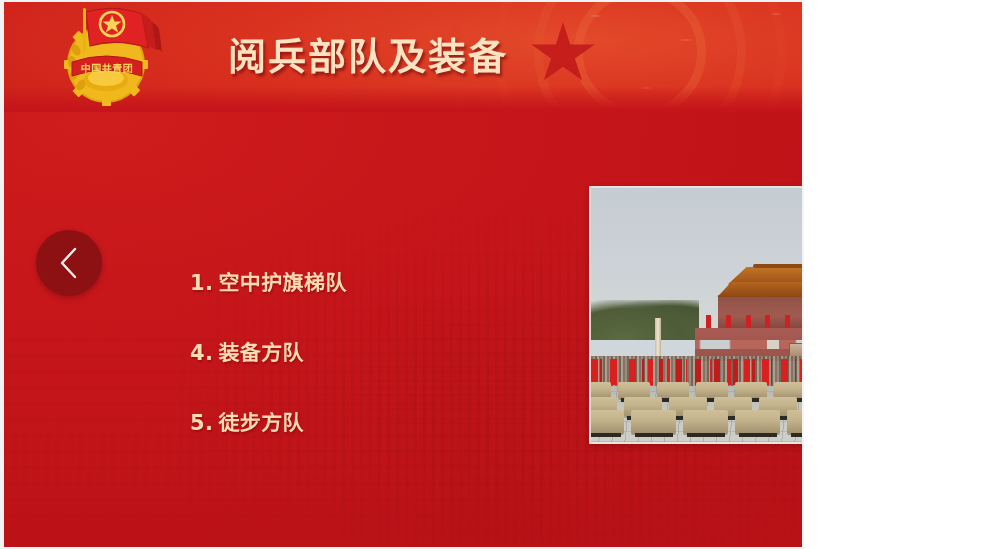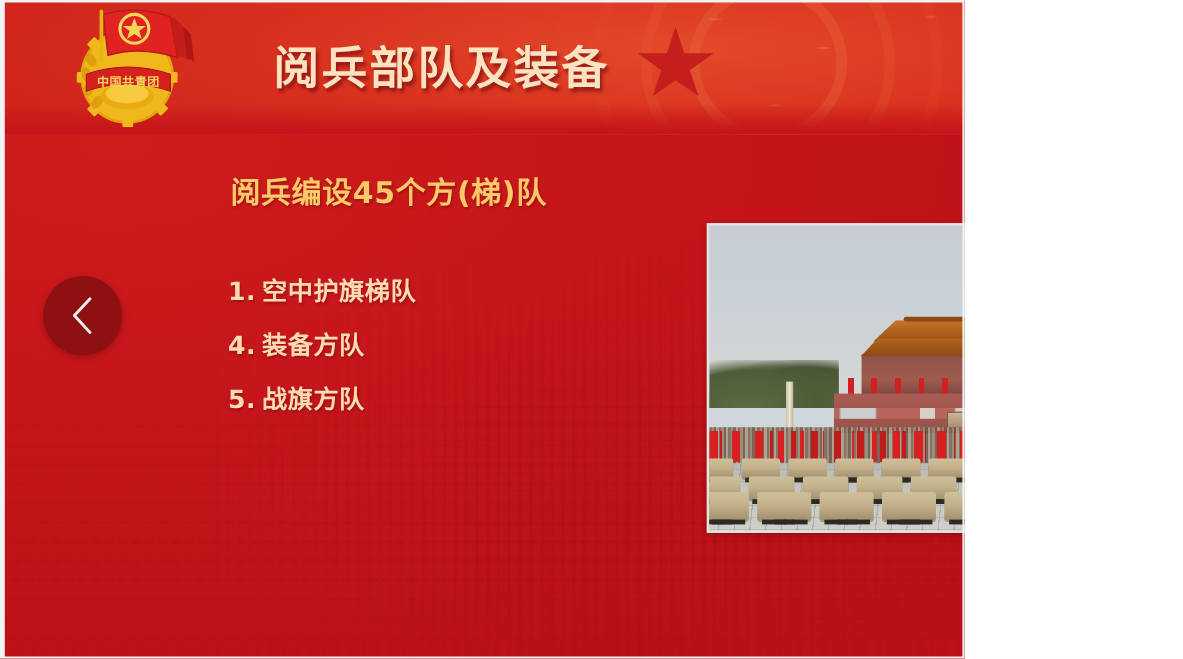--- a/index.html
+++ b/index.html
@@ -132,20 +132,21 @@
     text-shadow:1px 2px 2px rgba(110,8,10,.45);
     font-family:"DejaVu Sans","Liberation Sans",sans-serif;
   }
 
   .list{ position:absolute; left:190px; top:226px; z-index:10; list-style:none; }
   .list li{
     font-size:21px; font-weight:bold; color:#fbdcb2; margin-bottom:15px;
     letter-spacing:.4px; white-space:nowrap;
     text-shadow:1px 2px 2px rgba(110,8,10,.42);
     font-family:"DejaVu Sans","Liberation Sans",sans-serif;
+    margin-top:40px;
   }
   .list li.hl{ color:#1a7fd4; text-shadow:1px 2px 2px rgba(8,40,80,.35); }
   .li-num{ margin-right:5px; }
   .li-extra{ margin-left:16px; }
 
   
   .photo{
     position:absolute; left:589px; top:186px; width:389px; height:258px;
     border:2px solid #e7e3dd; overflow:hidden; z-index:15;
     background:#cfd6dc; box-shadow:0 2px 5px rgba(70,4,6,.3);
@@ -328,31 +329,30 @@
   <div class="header-title">阅兵部队及装备</div>
 
   <button class="back-btn" aria-label="back">
     <span>
       <svg width="22" height="34" viewBox="0 0 22 34" xmlns="http://www.w3.org/2000/svg">
         <polyline points="17,3 4,17 17,31" fill="none" stroke="#f4f0ea" stroke-width="2.4" stroke-linecap="round" stroke-linejoin="round"></polyline>
       </svg>
     </span>
   </button>
 
-  <div class="subtitle">阅兵编设45个方(梯)队</div>
 
   <ul class="list">
     <li>
       <span class="li-num">1.</span><span>空中护旗梯队</span>
     </li>
     <li>
       <span class="li-num">4.</span><span>装备方队</span>
     </li>
     <li>
-      <span class="li-num">5.</span><span>战旗方队</span>
+      <span class="li-num">5.</span><span>徒步方队</span>
     </li>
   </ul>
 
   <div class="photo">
     <div class="ph ph-sky"></div>
     <div class="heli h1"></div>
     <div class="heli h2"></div>
     <div class="heli h3"></div>
     <div class="heli h4"></div>
     <div class="heli h5"></div>

